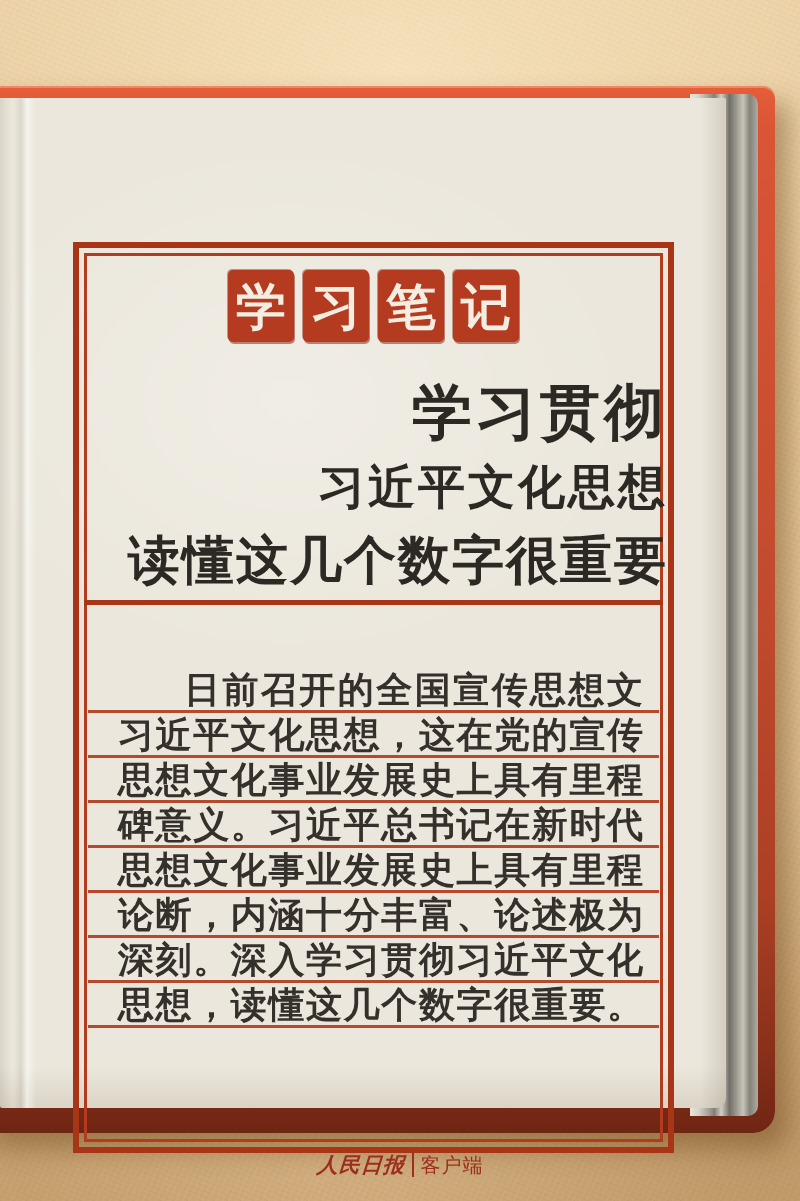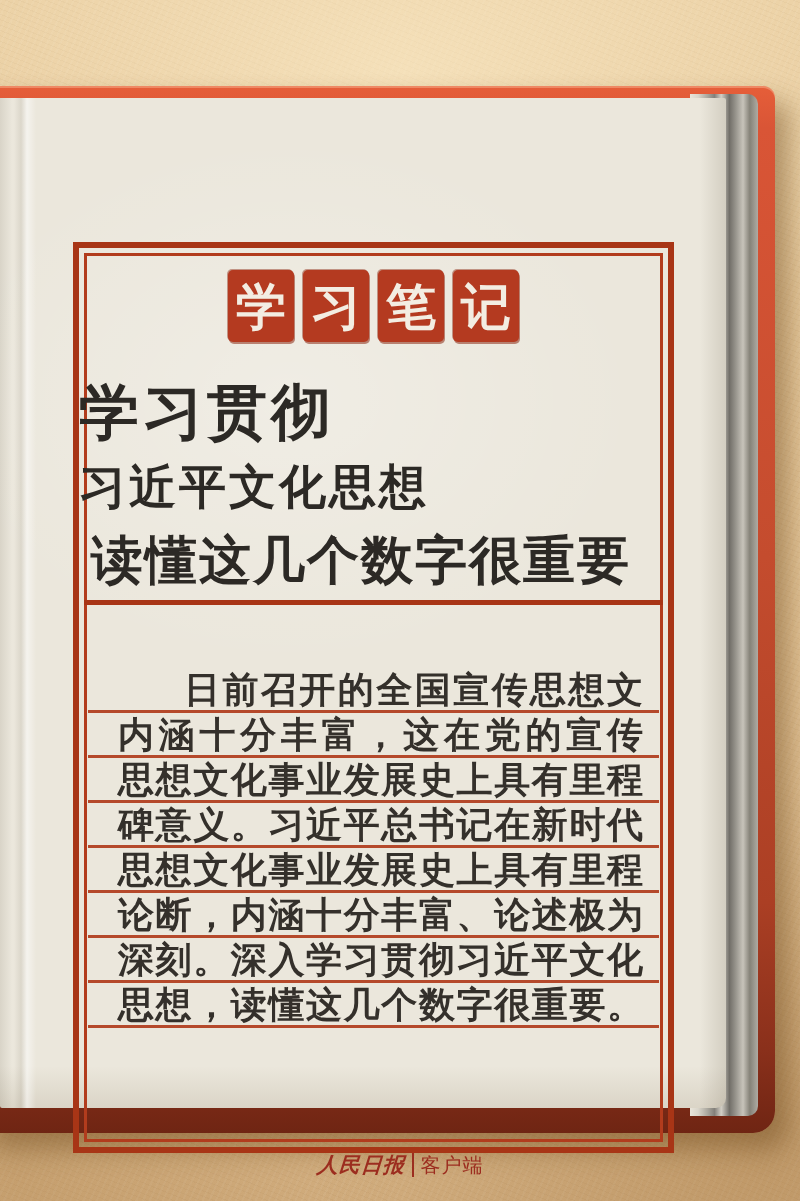--- a/index.html
+++ b/index.html
@@ -49,21 +49,21 @@
   .divider{position:absolute;left:5px;right:5px;top:352px;height:5px;background:#a83516;}
   
   .stamps{position:absolute;top:22px;left:0;right:0;display:flex;justify-content:center;gap:9px;}
   .stamp{
     width:66px;height:72px;background:#b43a20;color:#f3ede2;
     font-family:"DejaVu Serif",serif;font-weight:bold;font-size:50px;line-height:74px;
     text-align:center;border-radius:5px;
     box-shadow:1px 2px 0 rgba(140,42,20,.55), -1px -1px 0 rgba(140,42,20,.45);
   }
   
-  .title{position:absolute;top:128px;left:0;right:0;text-align:left;color:#2c2925;
+  .title{position:absolute;top:128px;left:0;right:0;text-align:right;color:#2c2925;
     font-family:"DejaVu Serif",serif;font-weight:bold;}
   .t1{font-size:60px;line-height:72px;letter-spacing:4px;}
   .t2{font-size:47px;line-height:78px;letter-spacing:3px;}
   .t3{font-size:52px;line-height:68px;letter-spacing:2px;margin-left:12px;}
   
   .body-lines{position:absolute;top:420px;left:9px;right:9px;}
   .bline{
     box-sizing:border-box;height:45px;border-bottom:3px solid #b5492b;
     font-family:"DejaVu Serif",serif;font-weight:600;font-size:36px;line-height:43px;
     color:#34302b;padding:0 16px 0 30px;overflow:hidden;
@@ -100,21 +100,21 @@
     <div class="title">
       <div class="t1">学习贯彻</div>
       <div class="t2">习近平文化思想</div>
       <div class="t3">读懂这几个数字很重要</div>
     </div>
 
     <div class="divider"></div>
 
     <div class="body-lines">
       <div class="bline first">日前召开的全国宣传思想文</div>
-      <div class="bline">内涵十分丰富，这在党的宣传</div>
+      <div class="bline">习近平文化思想，这在党的宣传</div>
       <div class="bline">思想文化事业发展史上具有里程</div>
       <div class="bline">碑意义。习近平总书记在新时代</div>
       <div class="bline">思想文化事业发展史上具有里程</div>
       <div class="bline">论断，内涵十分丰富、论述极为</div>
       <div class="bline">深刻。深入学习贯彻习近平文化</div>
       <div class="bline">思想，读懂这几个数字很重要。</div>
     </div>
   </div>
 </div>
 

